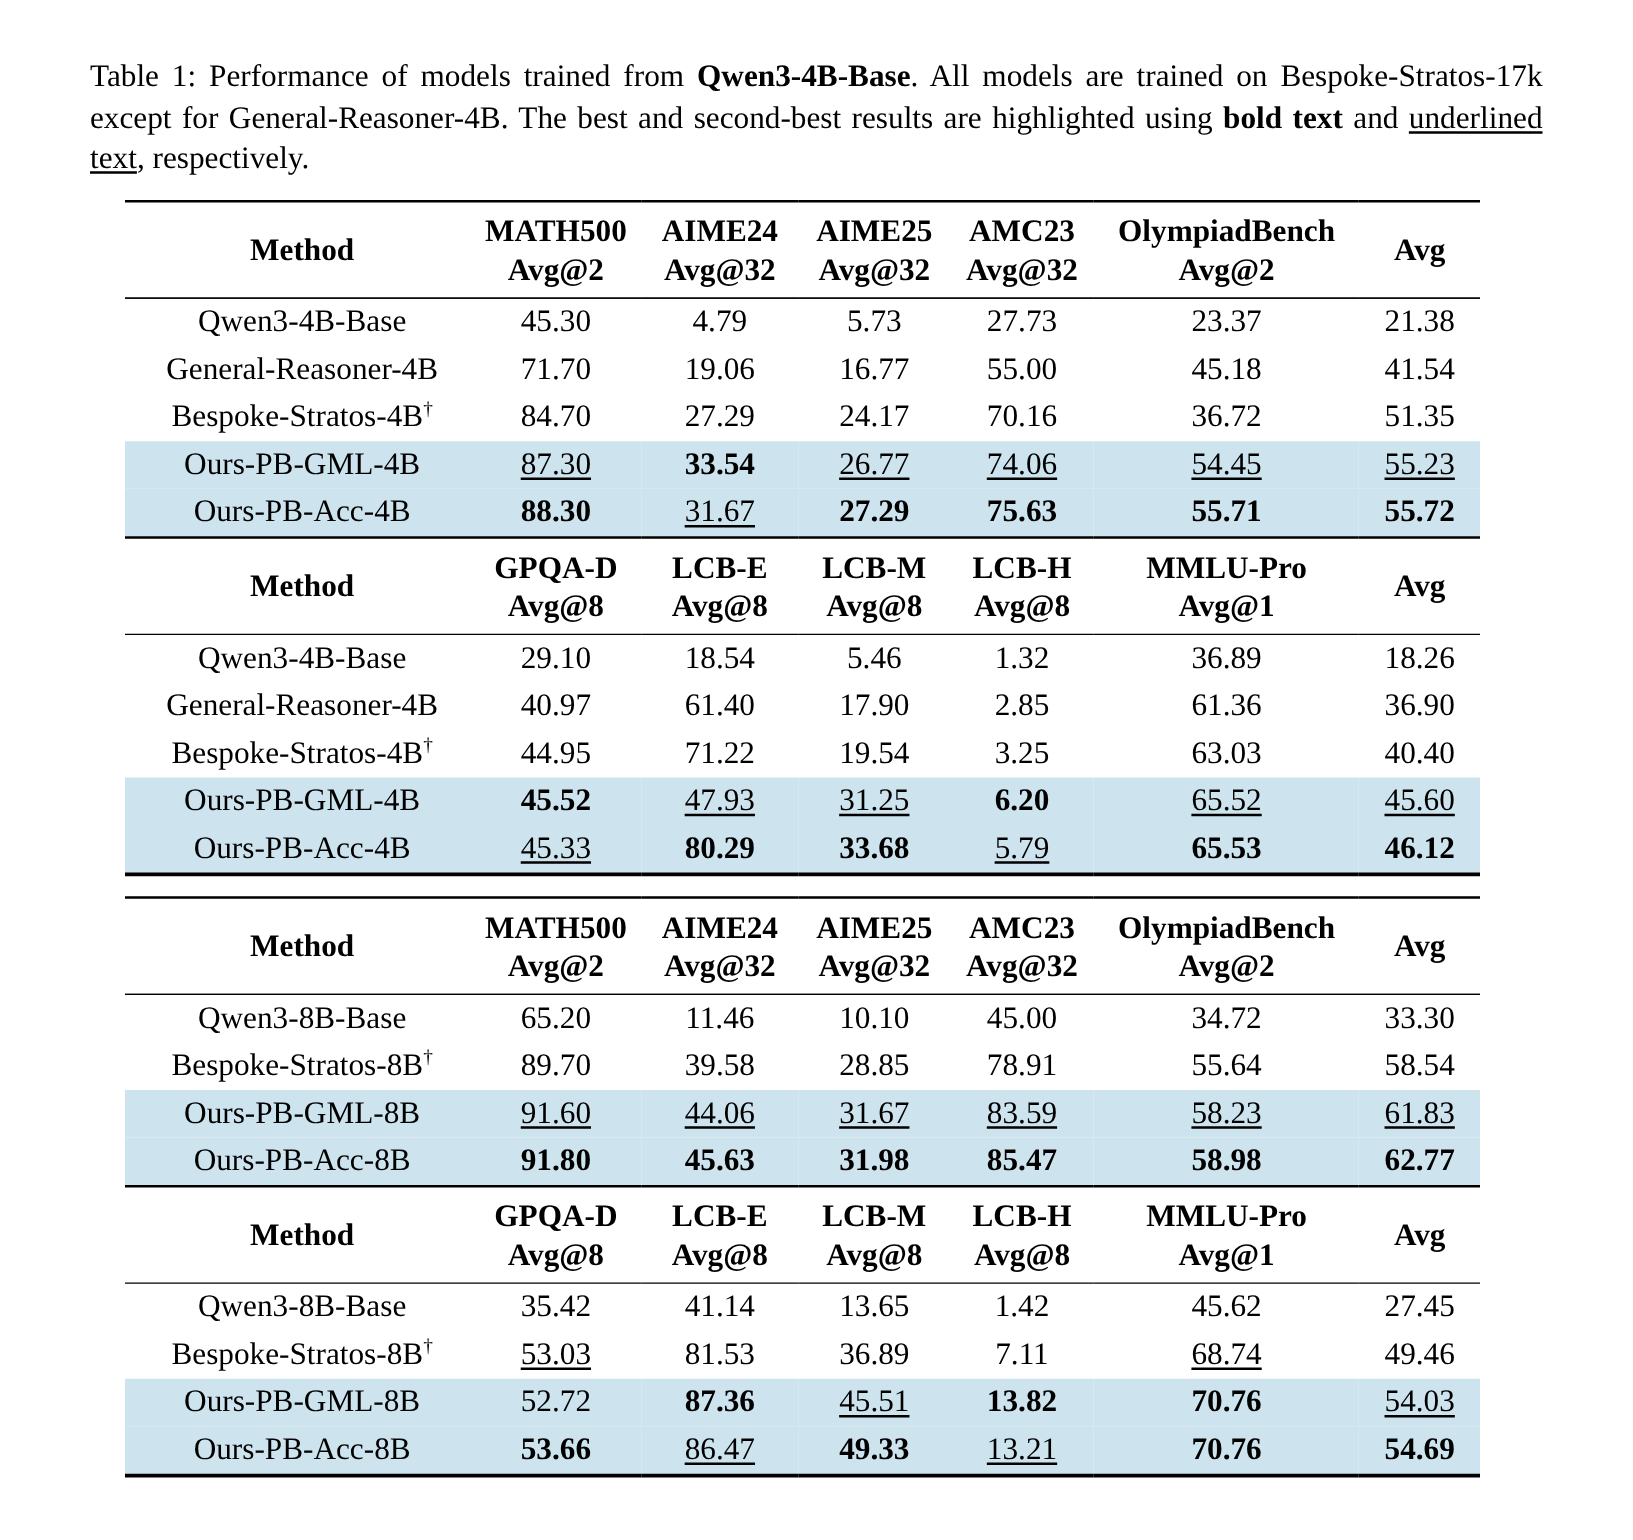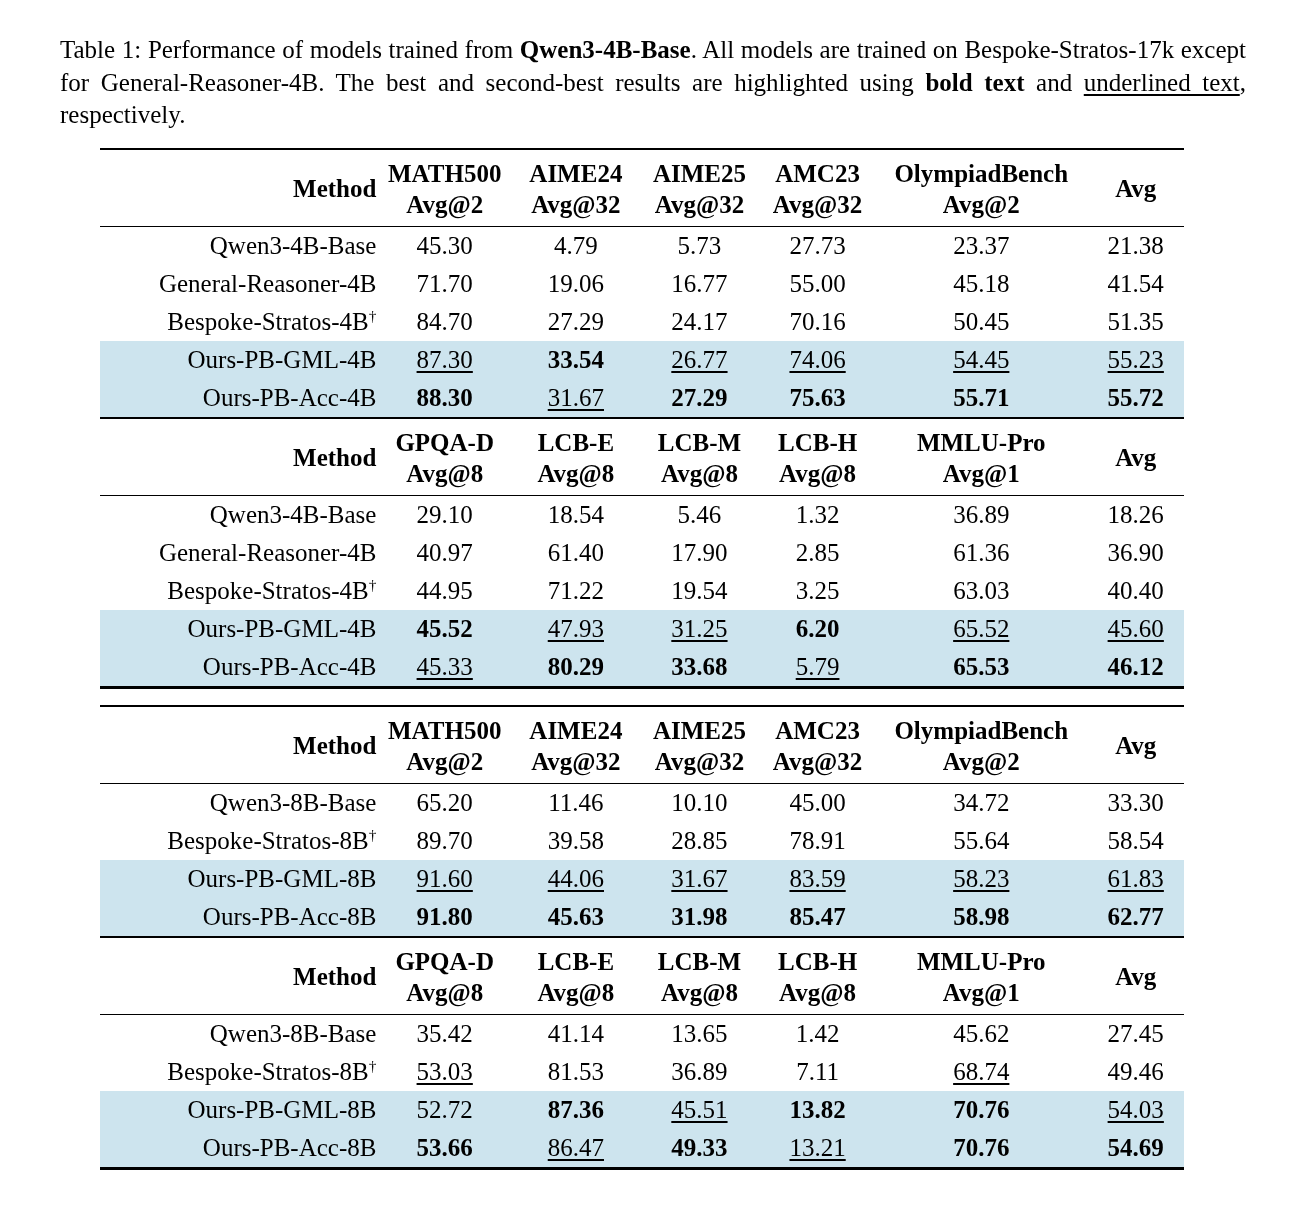--- a/index.html
+++ b/index.html
@@ -9,21 +9,21 @@
     min-height: 1232px;
     background: #ffffff;
     color: #000000;
     font-family: "Liberation Serif", "DejaVu Serif", serif;
   }
   .page { padding: 30px 56px 24px 56px; }
 
   .caption {
     font-size: 25px;
     line-height: 1.3;
-    margin: 4px;
+    margin: 16px;
     text-align: justify;
   }
   .caption.centered { text-align: center; margin-top: 30px; }
 
   .tablewrap { margin: 16px 66px 0 44px; }
 
   .panel table {
     width: 100%;
     border-collapse: collapse;
     border-top: 2.5px solid #000;
@@ -31,21 +31,21 @@
     table-layout: fixed;
   }
   .panel.last table { border-bottom: 3px solid #000; }
 
   thead th {
     border-bottom: 1.5px solid #000;
     padding: 8px 0 6px 0;
     vertical-align: middle;
     font-weight: bold;
   }
-  th.method-col, td.method-col { text-align: right; padding-left: 7px; }
+  th.method-col, td.method-col { text-align: center; padding-left: 7px; }
   th.num-col, td.num-col { text-align: center; }
 
   .col-name { font-weight: bold; line-height: 1.24; white-space: nowrap; }
   .col-sub  { font-weight: bold; line-height: 1.24; }
 
   td { padding: 3.5px 0; line-height: 1.24; }
   tr.hl { background: var(--hl, #cde4ee); padding-left: 24px; }
 
   .seg-b { font-weight: bold; }
   .seg-u { text-decoration: underline; text-underline-offset: 3px; }
@@ -127,21 +127,21 @@
               <td class="num-col"><span>55.00</span></td>
               <td class="num-col"><span>45.18</span></td>
               <td class="num-col"><span>41.54</span></td>
             </tr>
             <tr>
               <td class="method-col"><span>Bespoke-Stratos-4B</span><sup class="dagger">†</sup></td>
               <td class="num-col"><span>84.70</span></td>
               <td class="num-col"><span>27.29</span></td>
               <td class="num-col"><span>24.17</span></td>
               <td class="num-col"><span>70.16</span></td>
-              <td class="num-col"><span>50.45</span></td>
+              <td class="num-col"><span>36.72</span></td>
               <td class="num-col"><span>51.35</span></td>
             </tr>
             <tr class="hl">
               <td class="method-col"><span>Ours-PB-GML-4B</span></td>
               <td class="num-col"><span class="seg-u">87.30</span></td>
               <td class="num-col"><span class="seg-b">33.54</span></td>
               <td class="num-col"><span class="seg-u">26.77</span></td>
               <td class="num-col"><span class="seg-u">74.06</span></td>
               <td class="num-col"><span class="seg-u">54.45</span></td>
               <td class="num-col"><span class="seg-u">55.23</span></td>

